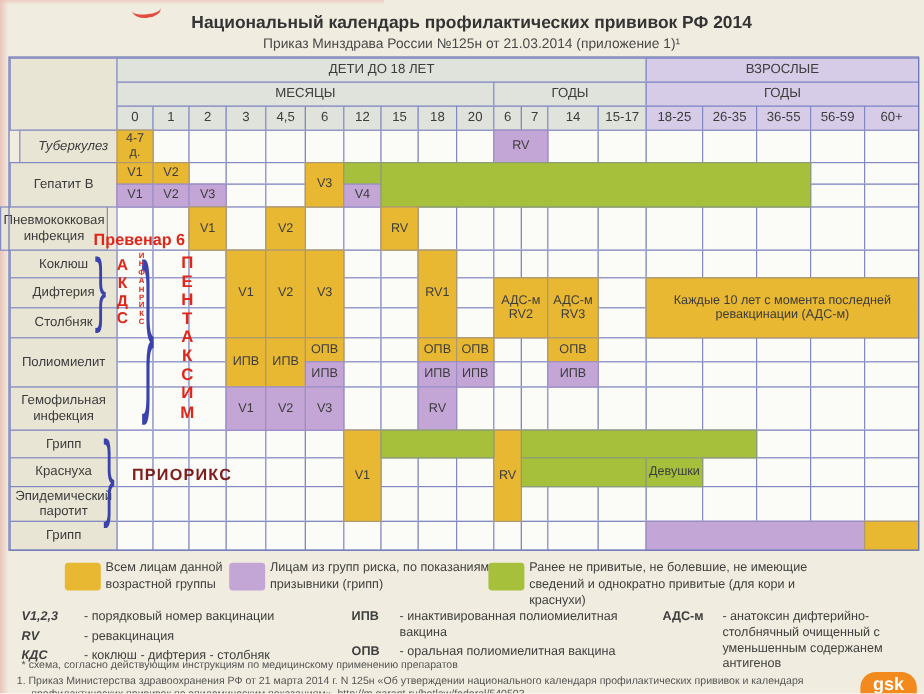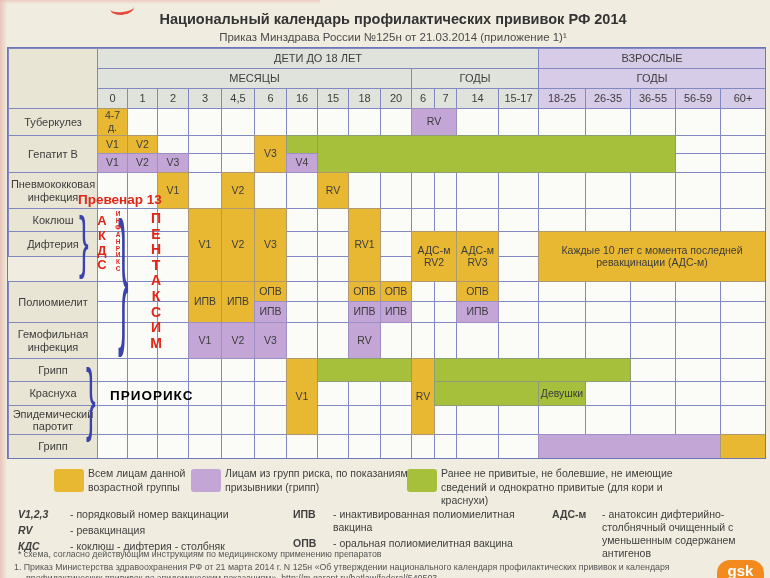--- a/index.html
+++ b/index.html
@@ -343,38 +343,39 @@
       <div class="cell hdr-purple" style="left: 538px; top: 48px; width: 228px; height: 21px;">ВЗРОСЛЫЕ</div>
       <div class="cell hdr-gray" style="left: 97px; top: 68px; width: 315px; height: 21px;">МЕСЯЦЫ</div>
       <div class="cell hdr-gray" style="left: 411px; top: 68px; width: 128px; height: 21px;">ГОДЫ</div>
       <div class="cell hdr-purple" style="left: 538px; top: 68px; width: 228px; height: 21px;">ГОДЫ</div>
       <div class="cell age-gray" style="left: 97px; top: 88px; width: 31px; height: 21px;">0</div>
       <div class="cell age-gray" style="left: 127px; top: 88px; width: 31px; height: 21px;">1</div>
       <div class="cell age-gray" style="left: 157px; top: 88px; width: 32px; height: 21px;">2</div>
       <div class="cell age-gray" style="left: 188px; top: 88px; width: 34px; height: 21px;">3</div>
       <div class="cell age-gray" style="left: 221px; top: 88px; width: 34px; height: 21px;">4,5</div>
       <div class="cell age-gray" style="left: 254px; top: 88px; width: 33px; height: 21px;">6</div>
-      <div class="cell age-gray" style="left: 286px; top: 88px; width: 32px; height: 21px;">16</div>
+      <div class="cell age-gray" style="left: 286px; top: 88px; width: 32px; height: 21px;">12</div>
       <div class="cell age-gray" style="left: 317px; top: 88px; width: 32px; height: 21px;">15</div>
       <div class="cell age-gray" style="left: 348px; top: 88px; width: 33px; height: 21px;">18</div>
       <div class="cell age-gray" style="left: 380px; top: 88px; width: 32px; height: 21px;">20</div>
       <div class="cell age-gray" style="left: 411px; top: 88px; width: 24px; height: 21px;">6</div>
       <div class="cell age-gray" style="left: 434px; top: 88px; width: 23px; height: 21px;">7</div>
       <div class="cell age-gray" style="left: 456px; top: 88px; width: 43px; height: 21px;">14</div>
       <div class="cell age-gray" style="left: 498px; top: 88px; width: 41px; height: 21px;">15-17</div>
       <div class="cell age-purple" style="left: 538px; top: 88px; width: 48px; height: 21px;">18-25</div>
       <div class="cell age-purple" style="left: 585px; top: 88px; width: 46px; height: 21px;">26-35</div>
       <div class="cell age-purple" style="left: 630px; top: 88px; width: 46px; height: 21px;">36-55</div>
       <div class="cell age-purple" style="left: 675px; top: 88px; width: 46px; height: 21px;">56-59</div>
       <div class="cell age-purple" style="left: 720px; top: 88px; width: 46px; height: 21px;">60+</div>
-      <div class="cell rowlabel" style="left: 8px; top: 108px; width: 90px; height: 28px;">Туберкулез</div>
+      <div class="cell rowlabel" style="left: 16px; top: 108px; width: 90px; height: 28px; font-style: italic;">Туберкулез</div>
       <div class="cell rowlabel" style="left: 8px; top: 135px; width: 90px; height: 38px;">Гепатит В</div>
-      <div class="cell rowlabel" style="left: 8px; top: 172px; width: 90px; height: 37px;">Пневмококковая инфекция</div>
+      <div class="cell rowlabel" style="left: 0; top: 172px; width: 90px; height: 37px;">Пневмококковая инфекция</div>
       <div class="cell rowlabel" style="left: 8px; top: 208px; width: 90px; height: 24px;">Коклюш</div>
       <div class="cell rowlabel" style="left: 8px; top: 231px; width: 90px; height: 26px;">Дифтерия</div>
+      <div class="cell rowlabel" style="left: 8px; top: 256px; width: 90px; height: 26px;">Столбняк</div>
       <div class="cell rowlabel" style="left: 8px; top: 281px; width: 90px; height: 42px;">Полиомиелит</div>
       <div class="cell rowlabel" style="left: 8px; top: 322px; width: 90px; height: 37px;">Гемофильная инфекция</div>
       <div class="cell rowlabel" style="left: 8px; top: 358px; width: 90px; height: 24px;">Грипп</div>
       <div class="cell rowlabel" style="left: 8px; top: 381px; width: 90px; height: 25px;">Краснуха</div>
       <div class="cell rowlabel" style="left: 8px; top: 405px; width: 90px; height: 30px;">Эпидемический паротит</div>
       <div class="cell rowlabel" style="left: 8px; top: 434px; width: 90px; height: 25px;">Грипп</div>
       <div class="cell colored" style="left: 97px; top: 108px; width: 31px; height: 28px; background: rgb(232, 184, 50);">4-7 д.</div>
       <div class="cell colored" style="left: 411px; top: 108px; width: 46px; height: 28px; background: rgb(195, 165, 214);">RV</div>
       <div class="cell colored" style="left: 97px; top: 135px; width: 31px; height: 19px; background: rgb(232, 184, 50);">V1</div>
       <div class="cell colored" style="left: 127px; top: 135px; width: 31px; height: 19px; background: rgb(232, 184, 50);">V2</div>
@@ -413,21 +414,21 @@
       <div class="cell colored" style="left: 411px; top: 358px; width: 24px; height: 77px; background: rgb(232, 184, 50);">RV</div>
       <div class="cell colored" style="left: 317px; top: 358px; width: 95px; height: 24px; background: rgb(167, 192, 60);"></div>
       <div class="cell colored" style="left: 434px; top: 358px; width: 197px; height: 24px; background: rgb(167, 192, 60);"></div>
       <div class="cell colored" style="left: 434px; top: 381px; width: 105px; height: 25px; background: rgb(167, 192, 60);"></div>
       <div class="cell colored" style="left: 538px; top: 381px; width: 48px; height: 25px; background: rgb(167, 192, 60);">Девушки</div>
       <div class="cell colored" style="left: 538px; top: 434px; width: 183px; height: 25px; background: rgb(195, 165, 214);"></div>
       <div class="cell colored" style="left: 720px; top: 434px; width: 46px; height: 25px; background: rgb(232, 184, 50);"></div>
     </div>
   <div id="table-frame"></div>
 
-  <div class="red-note prevenar" style="color: rgb(224, 38, 25);">Превенар 13</div>
+  <div class="red-note prevenar" style="color: rgb(224, 38, 25);">Превенар 6</div>
   <div class="red-note vstack akds" style="color: rgb(224, 38, 25);">
       <div>А</div>
       <div>К</div>
       <div>Д</div>
       <div>С</div>
     </div>
   <div class="red-note vstack infanrix" style="color: rgb(224, 38, 25);">
       <div>И</div>
       <div>Н</div>
       <div>Ф</div>
@@ -442,21 +443,21 @@
       <div>П</div>
       <div>Е</div>
       <div>Н</div>
       <div>Т</div>
       <div>А</div>
       <div>К</div>
       <div>С</div>
       <div>И</div>
       <div>М</div>
     </div>
-  <div class="red-note priorix" style="color: #000000;">ПРИОРИКС</div>
+  <div class="red-note priorix" style="color: #7f1d1d;">ПРИОРИКС</div>
   <div class="brace b1" style="color: rgb(59, 67, 170);"></div>
   <div class="brace b2" style="color: rgb(59, 67, 170);"></div>
   <div class="brace b3" style="color: rgb(59, 67, 170);"></div>
 
   <div class="legend">
     <div class="legend-item">
       <span class="sw s1" style="background: rgb(232, 184, 50);"></span>
       <span class="lt t1">Всем лицам данной возрастной группы</span>
     </div>
     <div class="legend-item">

